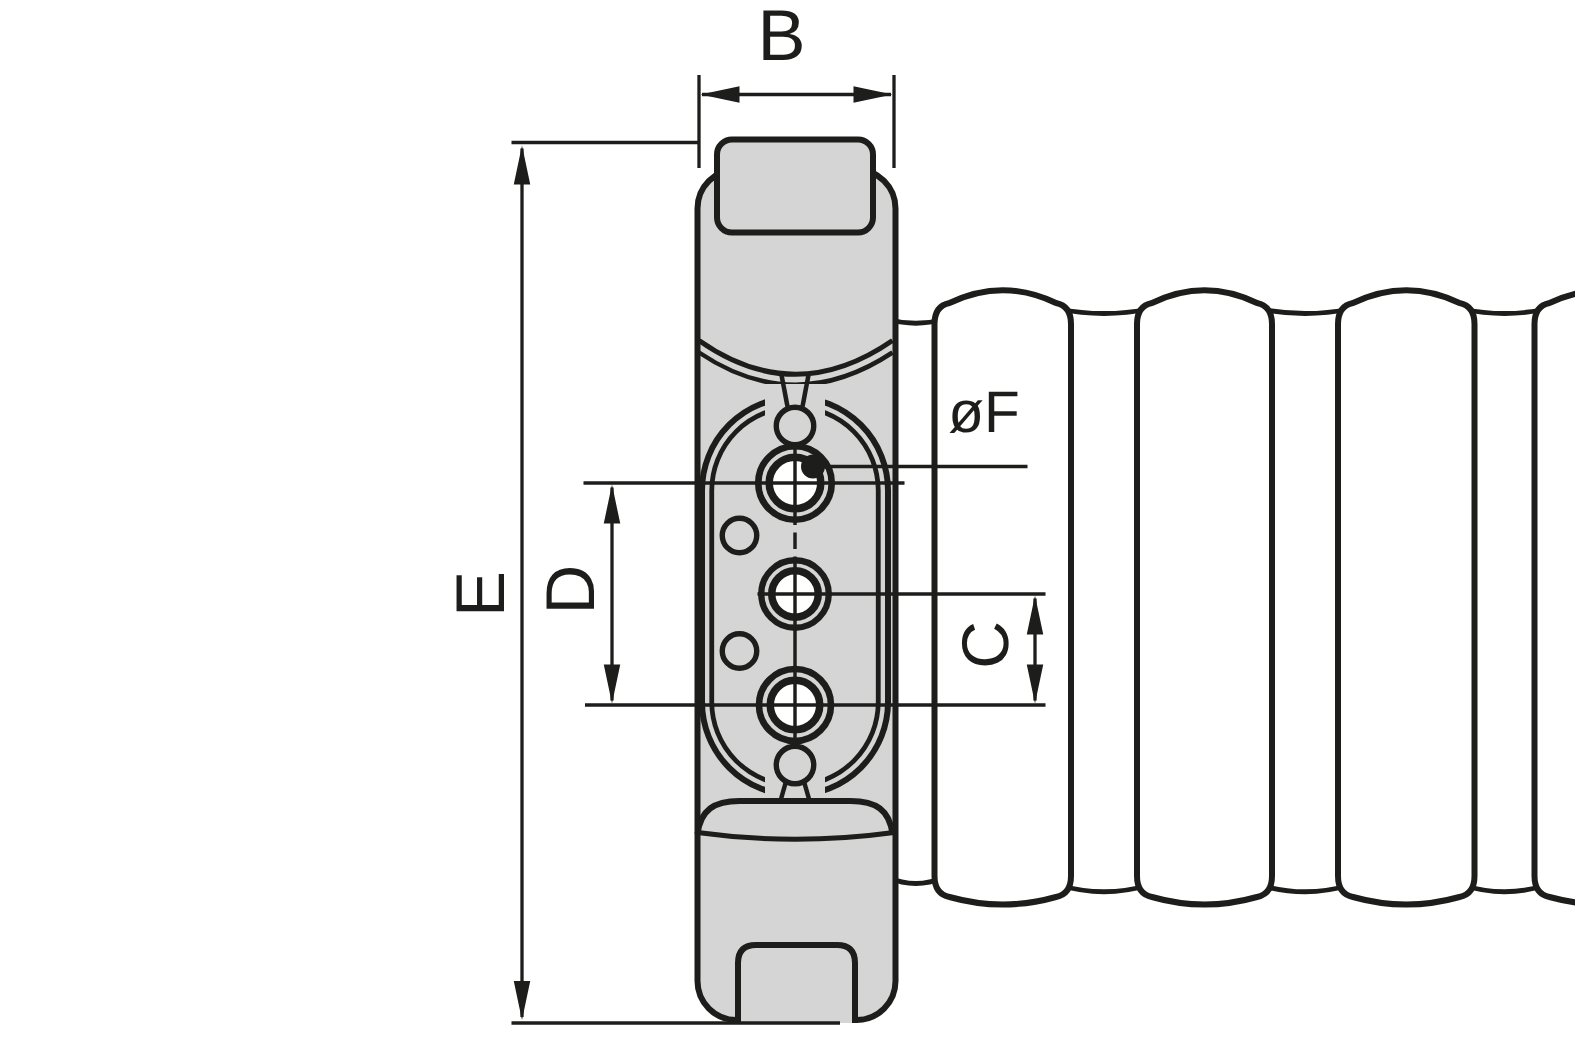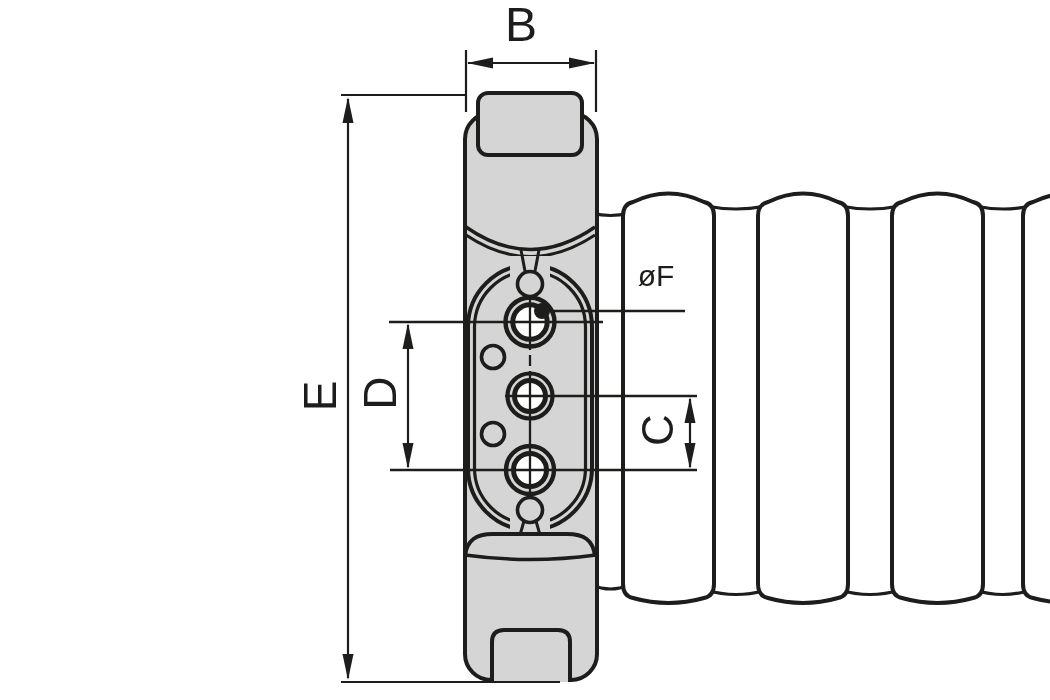--- a/index.html
+++ b/index.html
@@ -132,15 +132,15 @@
   </svg>
 
   <div class="dim-label" style="left:481px; top:1px; width:80px; font-size:48px;">B</div>
 
   <div class="dim-label rot" style="left:280px; top:372px; width:80px; font-size:46px;">E</div>
 
   <div class="dim-label rot" style="left:340px; top:369px; width:80px; font-size:46px;">D</div>
 
   <div class="dim-label rot" style="left:618px; top:406px; width:80px; font-size:44px;">C</div>
 
-  <div class="dim-label" style="left:596px; top:252px; width:120px; font-size:30px;">øF</div>
+  <div class="dim-label" style="left:596px; top:252px; width:120px; font-size:39px;">øF</div>
 
 </div>
 
 </body></html>

